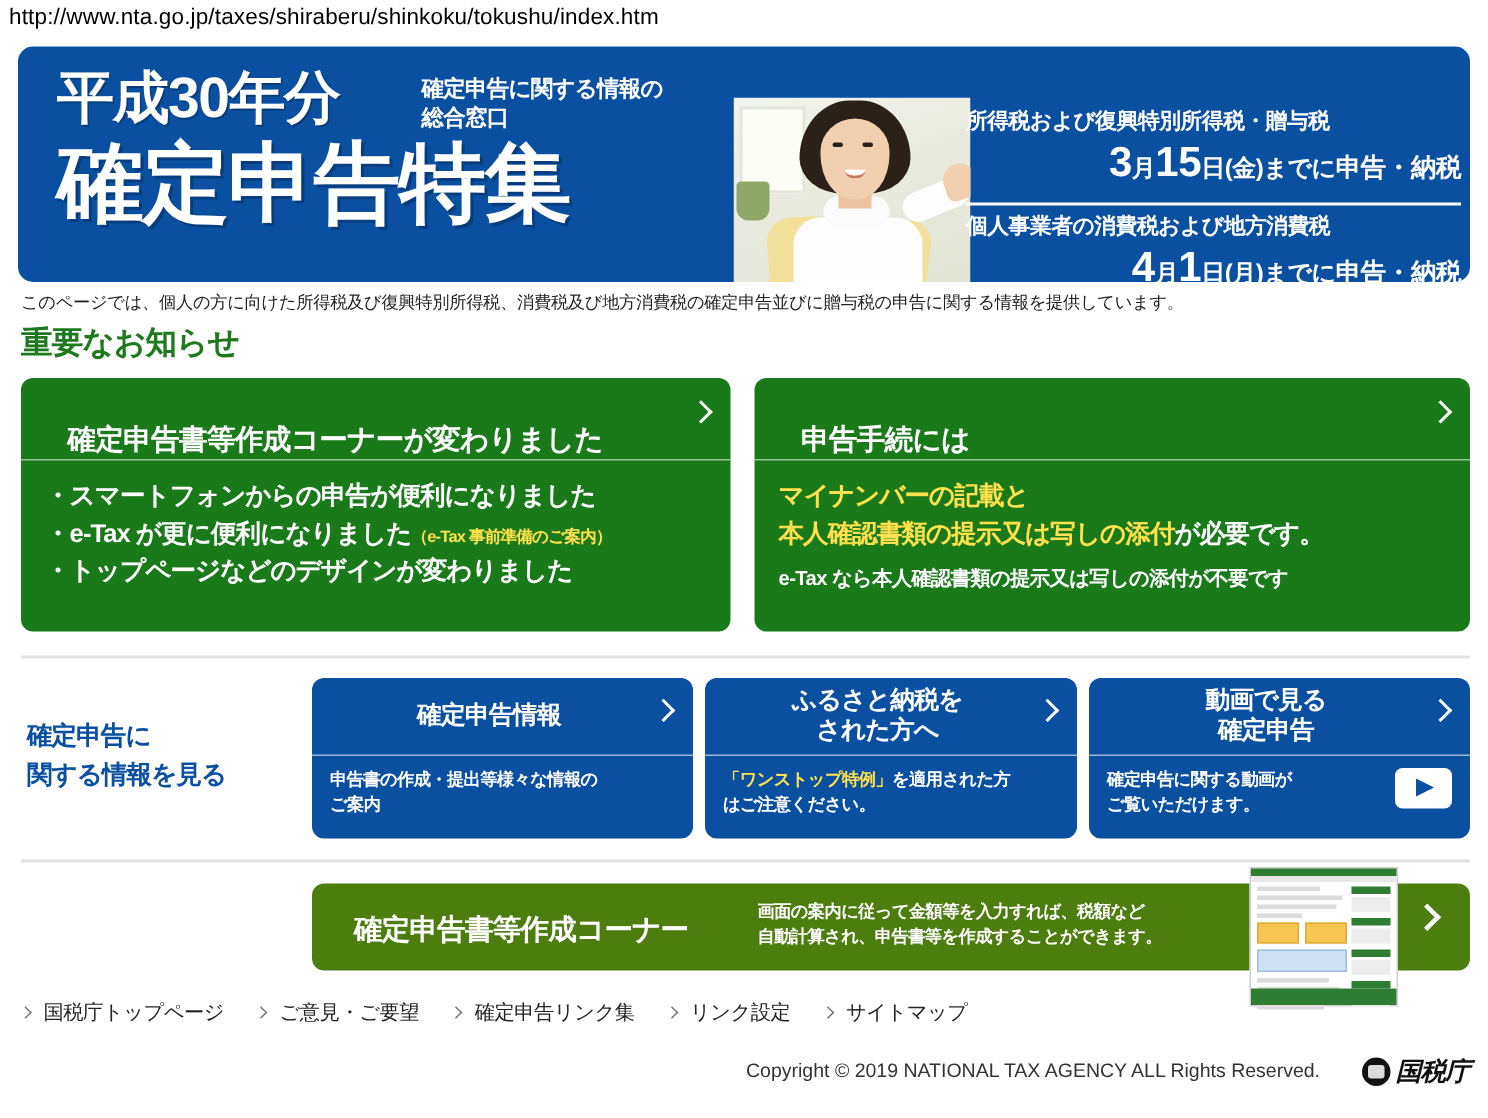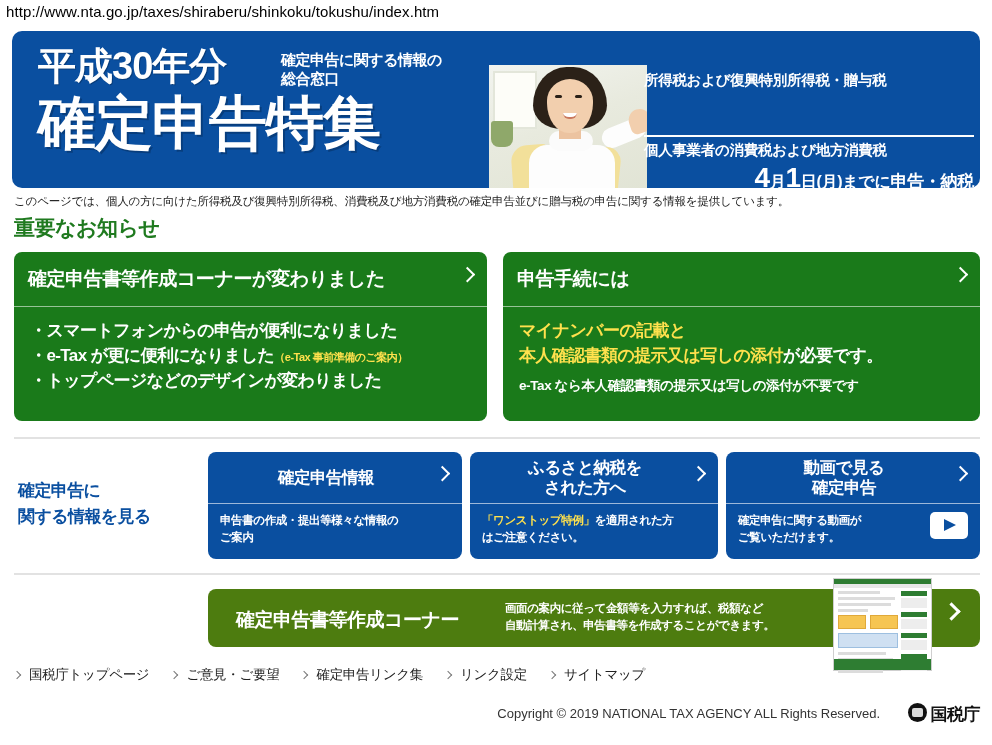--- a/index.html
+++ b/index.html
@@ -102,22 +102,22 @@
   }
 
   
   .panel {
     position:absolute; background:#1a7a1a; border-radius:8px; overflow:hidden;
     color:#fff;
   }
   .panel.left { left:14px; top:252px; width:473px; height:169px; }
   .panel.right { left:503px; top:252px; width:477px; height:169px; }
   .panel-head {
-    position:relative; height:55px; display:flex; align-items:center;
-    padding:0 14px; border-bottom:1px solid rgba(255,255,255,.55);
+    position:relative; height:55px; display:flex; align-items:flex-end;
+    padding:0 31px; border-bottom:1px solid rgba(255,255,255,.55);
   }
   .panel-head .ttl { font-size:19px; font-weight:bold; letter-spacing:-0.4px; }
   .chev {
     position:absolute; right:18px; top:50%; transform:translateY(-50%);
     width:11px; height:11px; border-right:2.5px solid #fff; border-top:2.5px solid #fff;
     transform-origin:center; rotate:45deg; margin-top:-6px;
   }
   .panel-body { padding:11px 31px 0 16px; }
   .pb-line { font-size:17px; font-weight:bold; letter-spacing:-0.6px; line-height:1.48; white-space:nowrap; }
   .pb-note { font-size:11px; font-weight:bold; color:#ffe14d; letter-spacing:-0.5px; }
@@ -189,21 +189,21 @@
   
   .flinks { position:absolute; left:14px; top:666px; display:flex; align-items:center; gap:0; }
   .flink { display:flex; align-items:center; margin-right:22px; font-size:13.5px; color:#222; letter-spacing:-0.3px;}
   .flink .fc {
     width:6px; height:6px; border-right:1.6px solid #777; border-top:1.6px solid #777;
     rotate:45deg; margin-right:9px; display:inline-block;
   }
   .copyright {
     position:absolute; right:112px; top:706px; font-size:13px; color:#333; white-space:nowrap;
   }
-  .nta-logo { position:absolute; right:12px; top:703px; display:flex; align-items:flex-start; }
+  .nta-logo { position:absolute; right:12px; top:703px; display:flex; align-items:center;font-style:italic; }
   .nta-mark {
     width:19px; height:19px; border-radius:50%; background:#111; margin-right:4px;
     position:relative;
   }
   .nta-mark::after {
     content:""; position:absolute; left:4px; top:5px; width:11px; height:9px;
     background:#fff; border-radius:2px; opacity:.85;
   }
   .nta-text { font-size:17px; font-weight:bold; color:#111; letter-spacing:-0.5px; }
 </style>
@@ -238,20 +238,23 @@
       <div class="ph-hair"></div>
       <div class="ph-face"></div>
       <div class="ph-eye l"></div>
       <div class="ph-eye r"></div>
       <div class="ph-mouth"></div>
     </div>
 
     <div class="deadlines">
       <div class="dl-block">
         <div class="dl-head">所得税および復興特別所得税・贈与税</div>
+        <div class="dl-main">
+          <span class="dl-big">3</span><span class="dl-mid">月</span><span class="dl-big">15</span><span class="dl-mid">日</span><span class="dl-mid">(金)</span><span class="dl-mid">までに</span><span>申告・納税</span>
+        </div>
       </div>
       <div class="dl-block">
         <div class="dl-head">個人事業者の消費税および地方消費税</div>
         <div class="dl-main">
           <span class="dl-big">4</span><span class="dl-mid">月</span><span class="dl-big">1</span><span class="dl-mid">日</span><span class="dl-mid">(月)</span><span class="dl-mid">までに</span><span>申告・納税</span>
         </div>
       </div>
     </div>
   </div>
 

